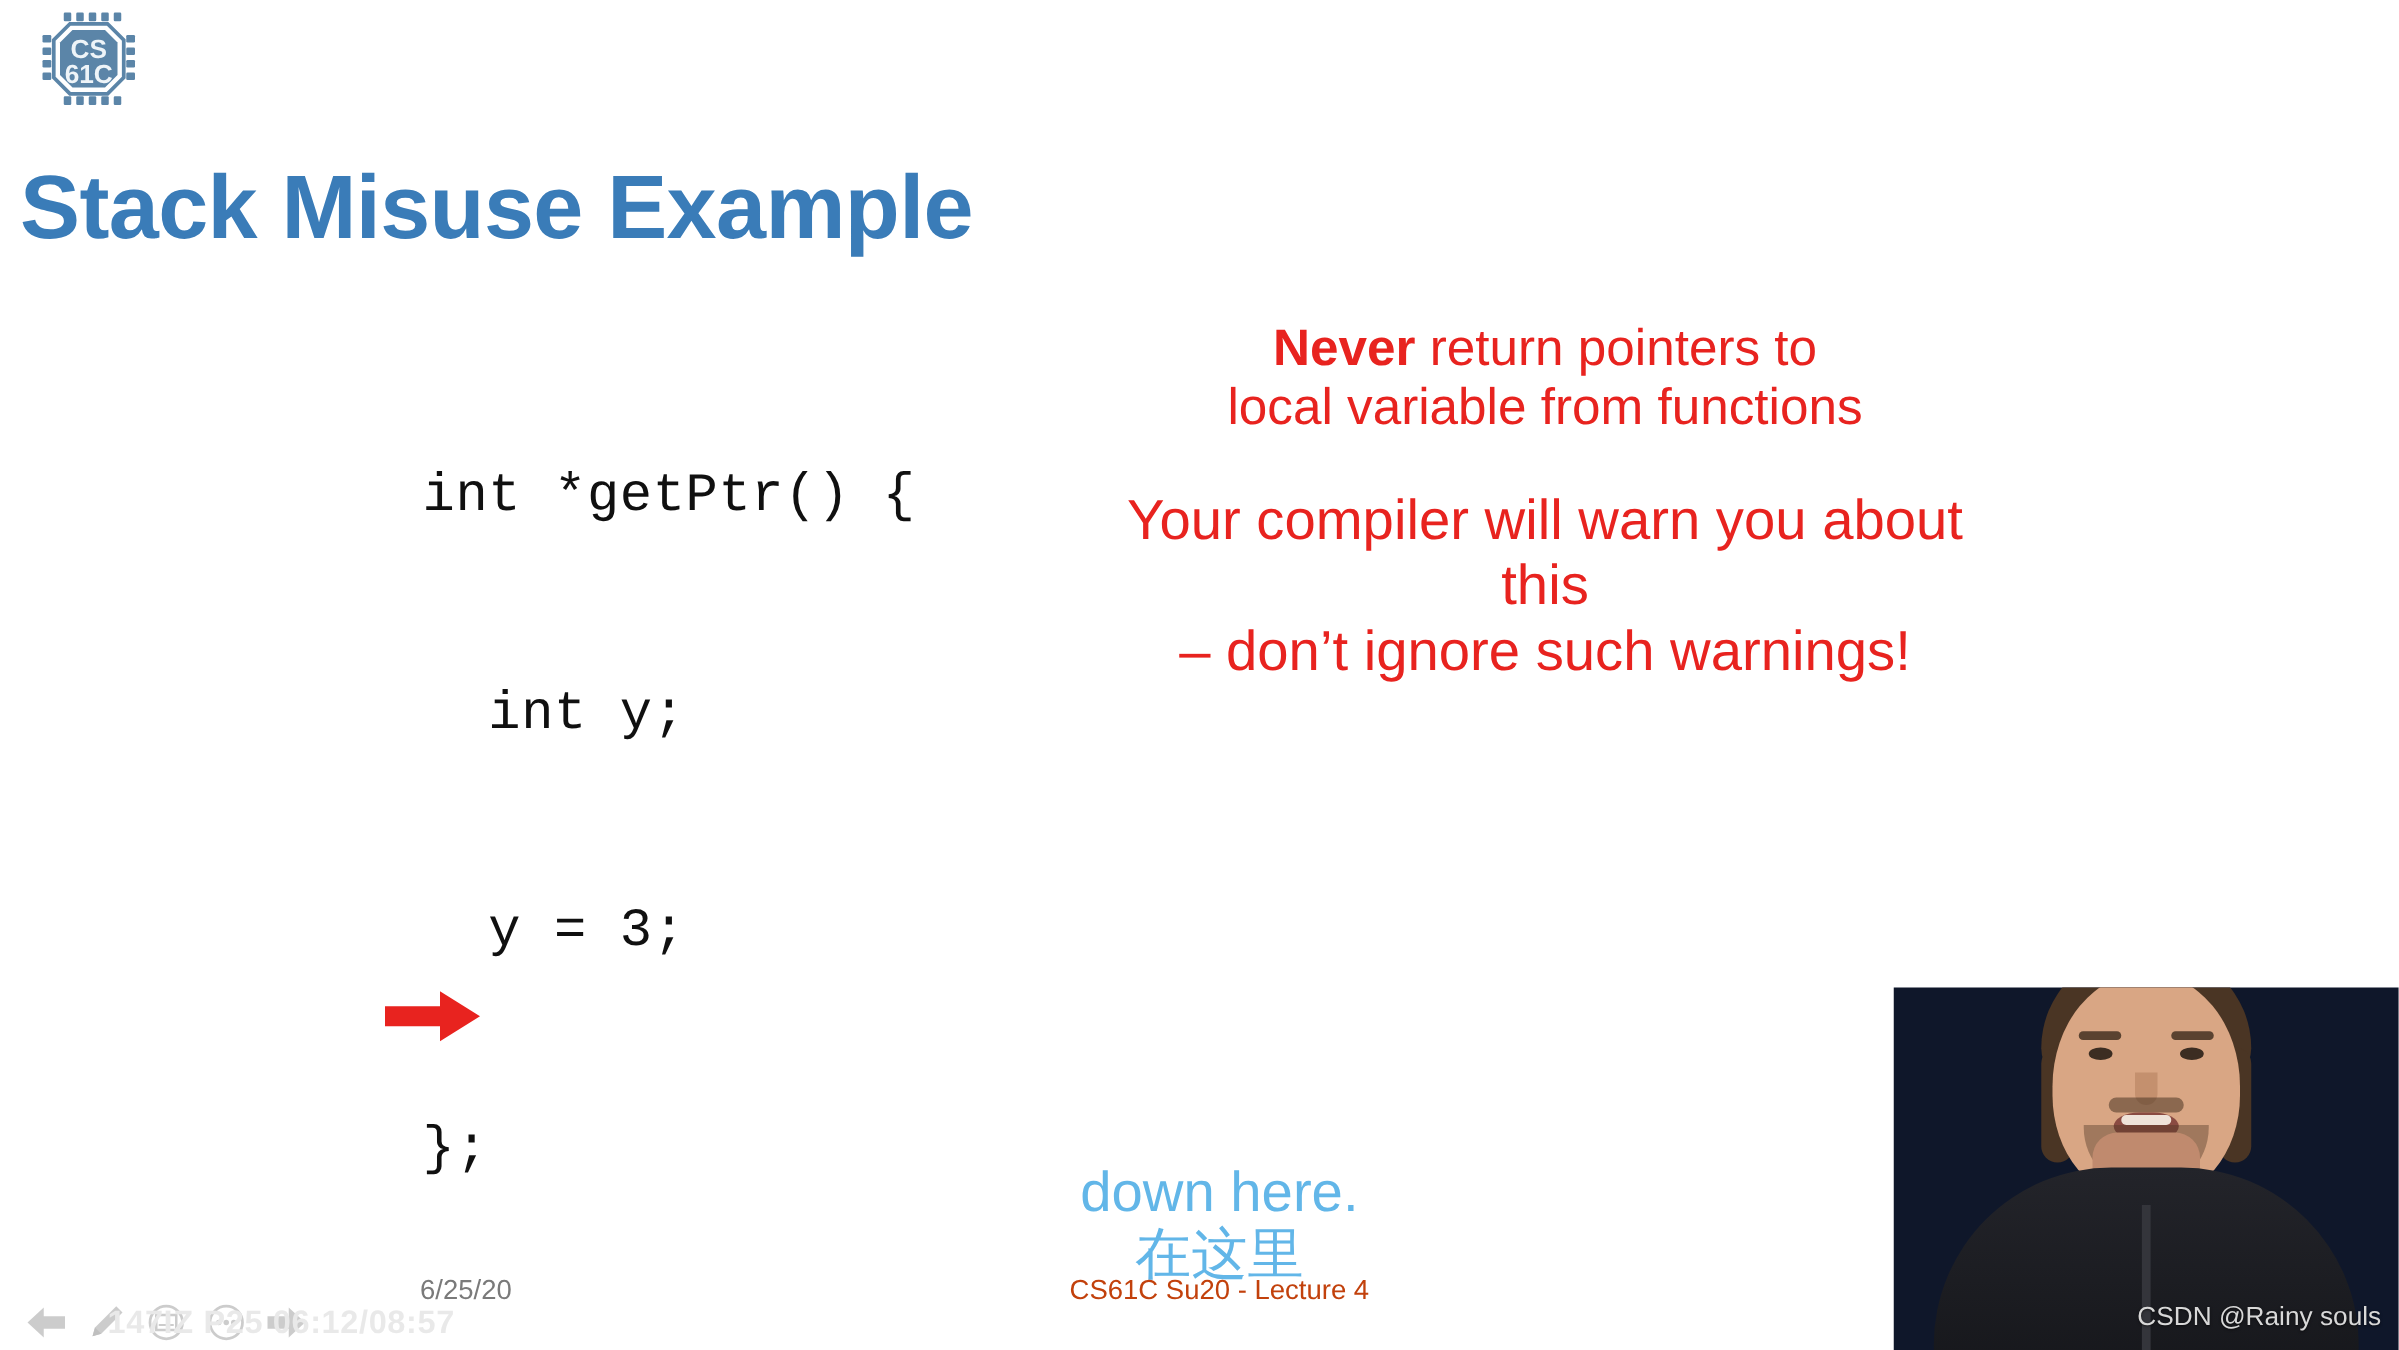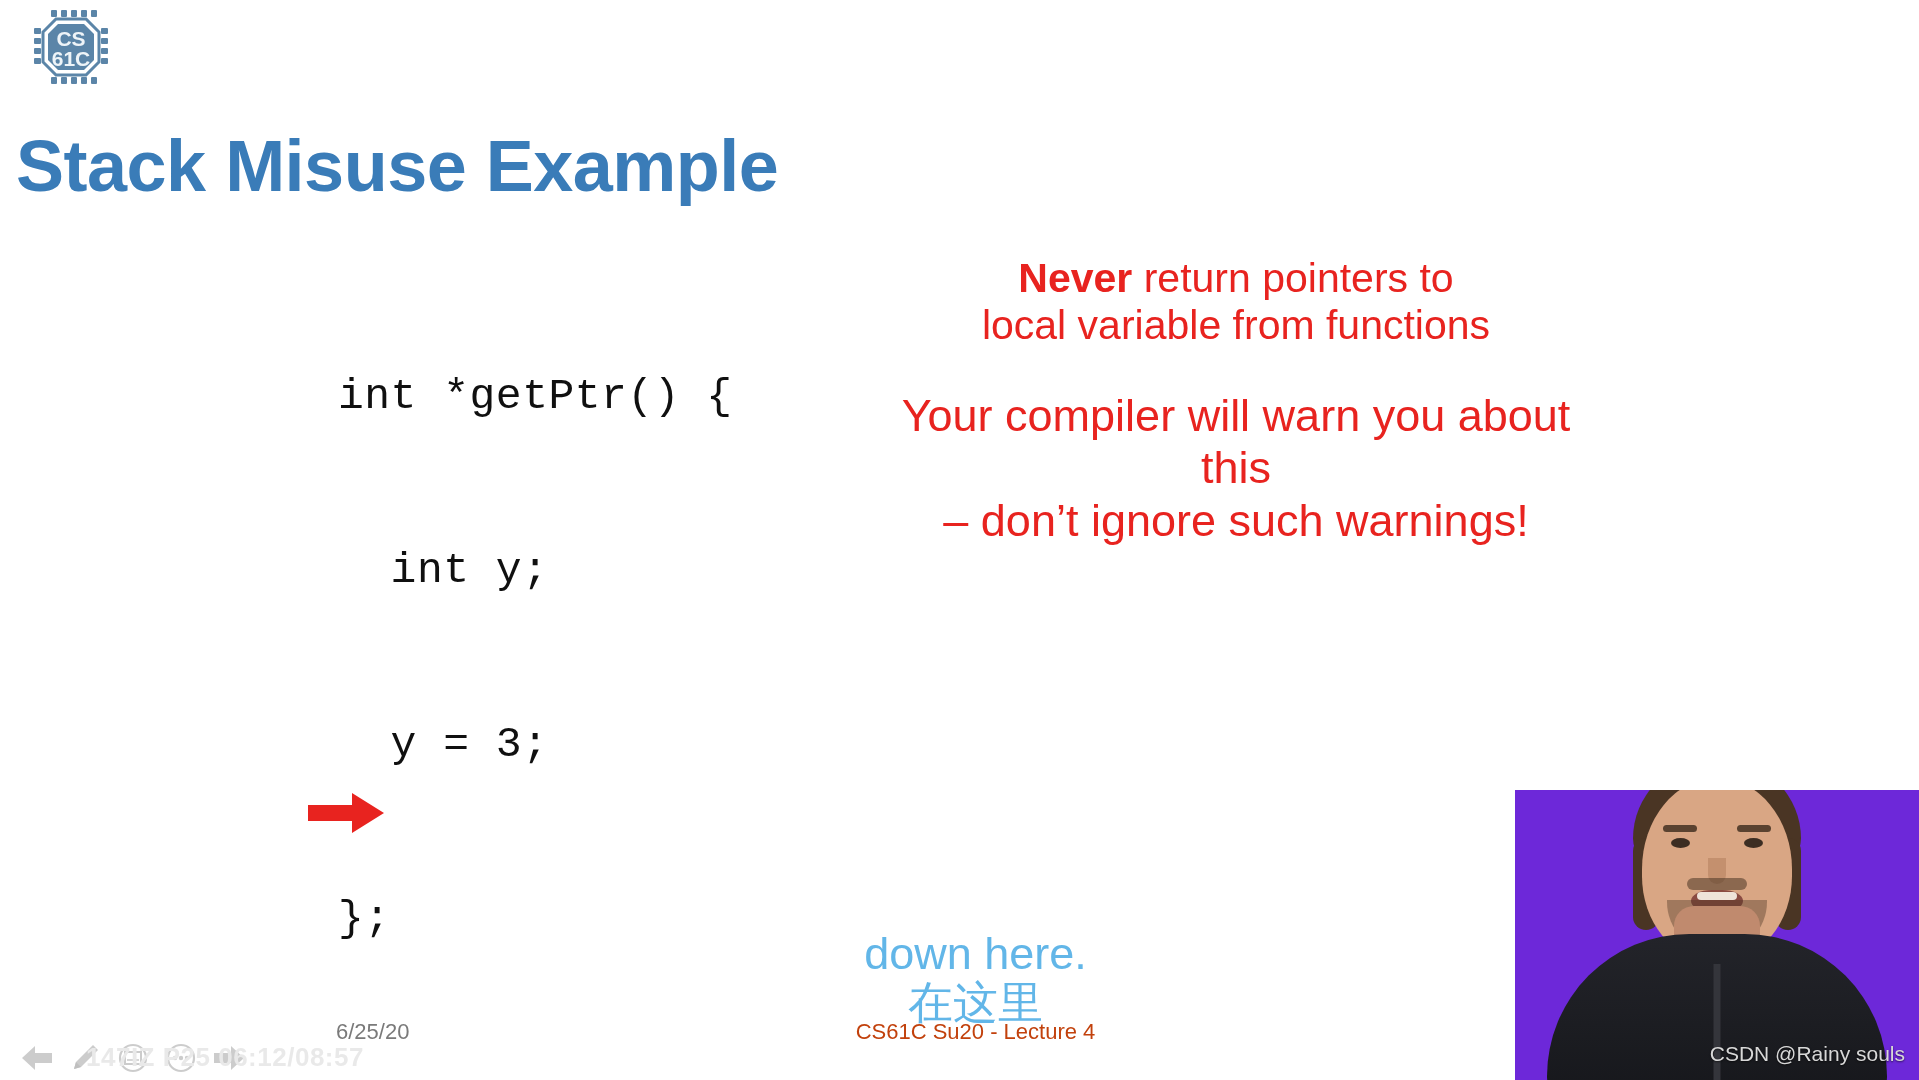--- a/index.html
+++ b/index.html
@@ -152,21 +152,21 @@
   }
 
   
   #video {
     position: absolute;
     right: 0;
     bottom: 0;
     width: 404px;
     height: 290px;
     overflow: hidden;
-    background: #6d28d9;
+    background: #0f172a;
   }
   #video .body {
     position: absolute;
     left: 50%;
     bottom: -34px;
     transform: translateX(-50%);
     width: 340px;
     height: 180px;
     background: linear-gradient(180deg, #23242a 0%, #15161a 100%);
     border-radius: 150px 150px 40px 40px;

